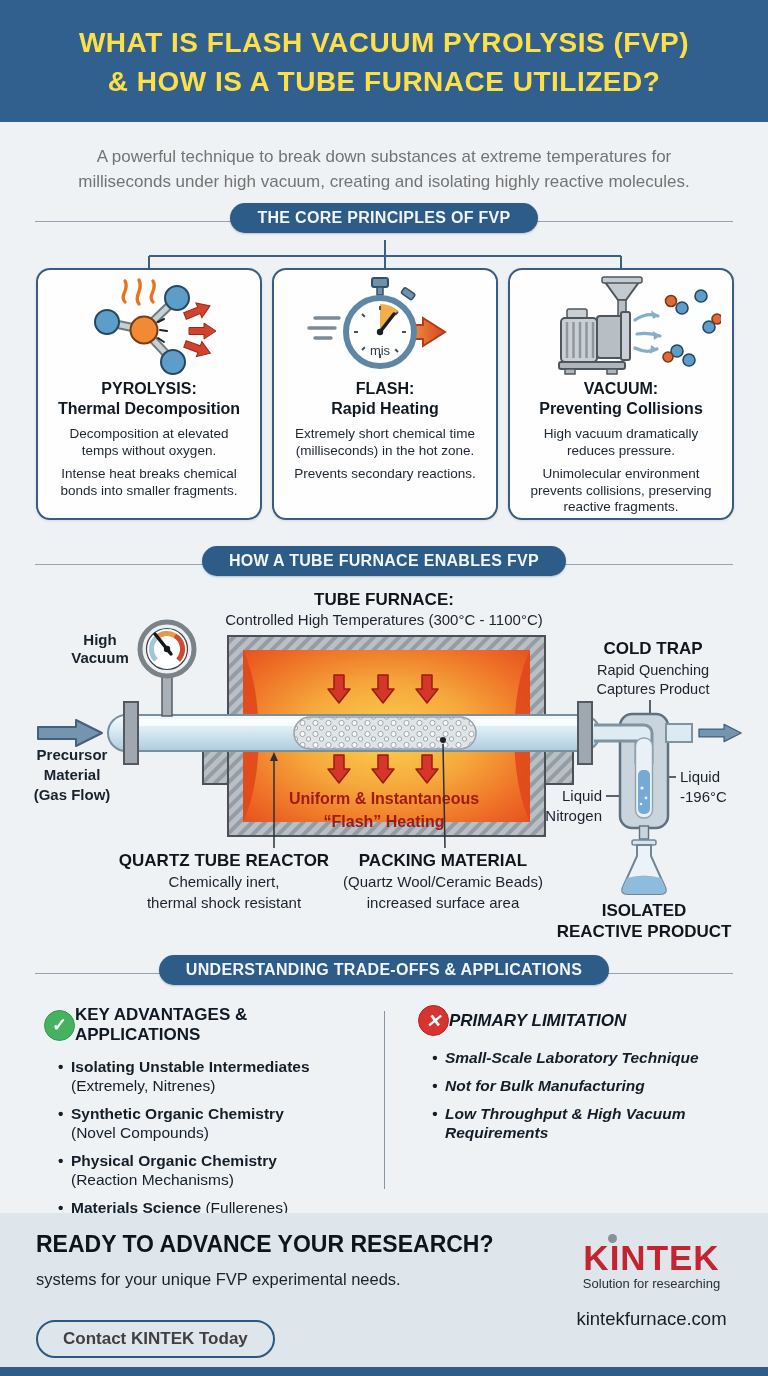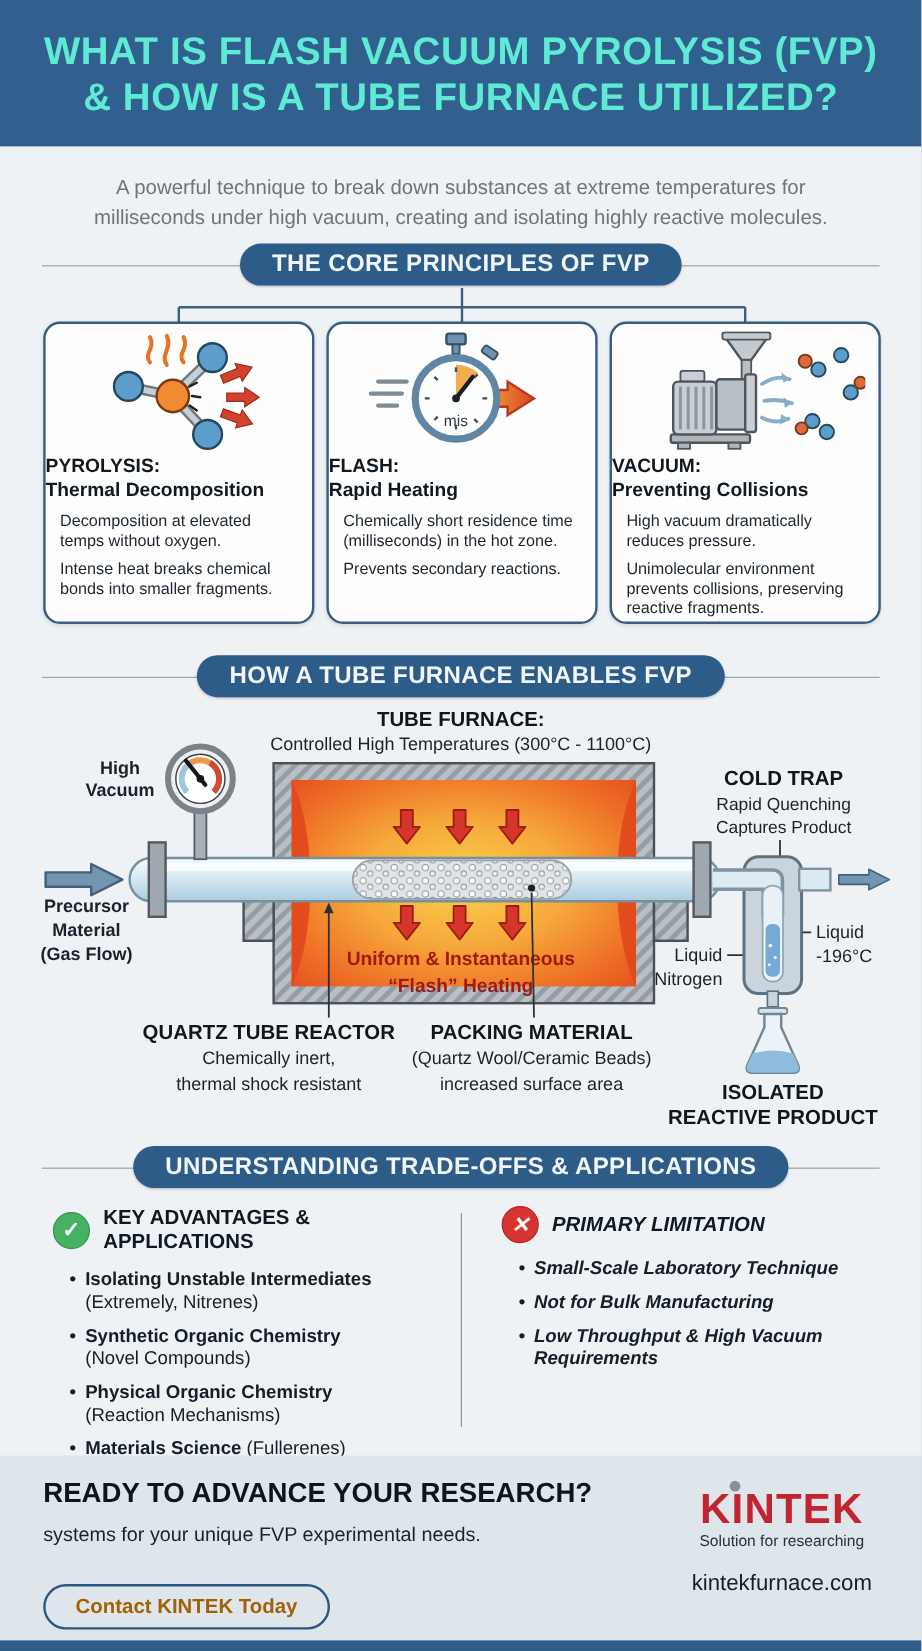--- a/index.html
+++ b/index.html
@@ -5,77 +5,77 @@
   html,body { margin:0; padding:0; background:#cfd6dd; }
   .canvas {
     position:relative; width:768px; height:1376px; margin:0 auto;
     background:#EFF2F5; overflow:hidden;
     font-family:"Liberation Sans", sans-serif; color:#18222C;
   }
   svg text { font-family:"Liberation Sans", sans-serif; }
 
   
   .header { position:absolute; top:0; left:0; width:768px; height:122px; background:#32608E; }
-  .header .t { text-align:center; color:#5eead4; font-weight:bold; font-size:32px; line-height:39px; letter-spacing:.5px; }
+  .header .t { text-align:center; color:#fde047; font-weight:bold; font-size:28px; line-height:39px; letter-spacing:.5px; }
   .header .t1 { padding-top:23px; }
 
   
   .intro { position:absolute; top:144px; left:0; width:768px; text-align:center;
            font-size:17px; line-height:25px; color:#737373; }
 
   
   .sec-head { position:absolute; left:0; width:768px; height:40px; }
   .sec-head .rule { position:absolute; left:35px; right:35px; top:18px; border-top:1.5px solid #96A3B1; }
   .sec-head .pill { position:relative; display:table; margin:0 auto; background:#2E5C88; color:#F2F6FA;
-                    border-radius:19px; padding:6px 27px; font-weight:bold; font-size:20px; letter-spacing:.3px;
+                    border-radius:19px; padding:6px 27px; font-weight:bold; font-size:16px; letter-spacing:.3px;
                     box-shadow:0 1px 2px rgba(20,40,60,.25); }
   .sec1 { top:203px; } .sec2 { top:546px; } .sec3 { top:955px; }
 
   
   .connectors { position:absolute; top:240px; left:0; }
 
   
   .cards { position:absolute; top:268px; left:36px; width:698px; display:flex; gap:10px; }
   .card { width:226px; height:252px; box-sizing:border-box; background:#FEFEFE; border:2px solid #3A5C7E;
-          border-radius:14px; padding-top:6px; box-shadow:0 1px 3px rgba(30,50,70,.12); }
+          border-radius:14px; text-align:center; padding-top:6px; box-shadow:0 1px 3px rgba(30,50,70,.12); }
   .card-icon { width:200px; height:100px; display:block; margin:0 auto; }
   .card-title { font-weight:bold; font-size:16px; line-height:20px; color:#101820; margin-top:3px; }
   .card-p { font-size:13.5px; line-height:16.5px; color:#1C2530; margin:7px 12px 0 12px; }
 
   
   .diagram { position:absolute; top:588px; left:0; }
 
   
   .to { position:absolute; top:1005px; left:0; width:768px; height:195px; }
   .to-div { position:absolute; left:384px; top:6px; height:178px; border-left:1.5px solid #8795A4; }
   .to-col { position:absolute; top:0; }
   .to-col.adv { left:44px; width:325px; }
   .to-col.lim { left:418px; width:305px;font-style:italic; }
-  .to-head { display:flex; align-items:center; gap:11px; margin-bottom:12px; }
+  .to-head { display:flex; align-items:center; margin-bottom:12px; }
   .to-badge { width:31px; height:31px; border-radius:50%; flex:0 0 31px; display:flex; align-items:center;
               justify-content:center; color:#fff; font-size:18px; font-weight:bold; }
   .badge-green { background:#45B161; border:1.5px solid #2F9B4F; box-sizing:border-box; }
   .badge-red   { background:#D63431; border:1.5px solid #B52521; box-sizing:border-box; }
   .badge-green::before { content:"✓"; } .badge-red::before { content:"✕"; }
   .to-title { font-weight:bold; font-size:17px; color:#0F1924; }
   .to-list { margin:0; padding:0 0 0 27px; list-style:none; }
   .to-item { position:relative; margin-bottom:9px; font-size:15.5px; line-height:19px; color:#141E28; }
   .to-item::before { content:"•"; position:absolute; left:-13px; top:0; font-weight:bold; }
   .b-main { font-weight:bold; }
   .b-sub  { font-weight:normal; }
   .b-sub.block { display:block; }
   .to-item.bold { font-weight:bold; max-width:282px; }
 
   
   .footer { position:absolute; top:1213px; left:0; width:768px; height:156px; background:#DEE5EB; }
   .f-h   { position:absolute; left:36px; top:18px; font-size:23px; font-weight:bold; color:#0E141B; }
   .f-p   { position:absolute; left:36px; top:55px; font-size:16.5px; line-height:23px; color:#1B2229; }
   .f-btn { position:absolute; left:36px; top:107px; background:transparent; border:2.5px solid #2C5880;
            border-radius:20px; padding:7px 25px; font-family:"Liberation Sans",sans-serif;
-           font-size:17px; font-weight:bold; color:#a16207; cursor:pointer; }
+           font-size:17px; font-weight:bold; color:#404040; cursor:pointer; }
   .f-logo-wrap { position:absolute; right:24px; top:28px; width:185px; text-align:center; }
   .f-logo { position:relative; display:inline-block; font-size:35px; line-height:34px; font-weight:bold;
             color:#C32430; letter-spacing:1px;text-align:right; }
   .f-dot  { position:absolute; left:25px; top:-7px; width:9px; height:9px; border-radius:50%; background:#8A9096; }
   .f-tag  { font-size:13px; color:#2A3036; margin-top:1px; }
   .f-site { font-size:18.5px; color:#171E26; margin-top:17px; }
   .bottombar { position:absolute; top:1367px; left:0; width:768px; height:9px; background:#2F5C88; }
 </style>
 </head>
 <body>
@@ -166,21 +166,21 @@
           <path d="M95,30 V34 M95,78 V82 M69,56 H73 M117,56 H121 M77,38 l2.8,2.8 M110.2,73.2 l2.8,2.8 M77,74 l2.8,-2.8 M110.2,38.8 l2.8,-2.8"></path>
         </g>
         <line x1="95" y1="56" x2="109" y2="38" stroke="#17202A" stroke-width="3.5" stroke-linecap="round"></line>
         <circle cx="95" cy="56" r="3.2" fill="#17202A"></circle>
         <text x="95" y="79" font-size="13" text-anchor="middle" fill="#333A41">mis</text>
       </svg>
       <div class="card-title">
         <div>FLASH:</div>
         <div>Rapid Heating</div>
       </div>
-      <div class="card-p">Chemically short residence time (milliseconds) in the hot zone.</div>
+      <div class="card-p">Extremely short chemical time (milliseconds) in the hot zone.</div>
       <div class="card-p">Prevents secondary reactions.</div>
     </div>
 
     <div class="card">
       <svg class="card-icon" viewBox="0 0 200 100">
         <rect x="38" y="86" width="66" height="7" rx="2" fill="#AEB6BC" stroke="#4E565C" stroke-width="2"></rect>
         <rect x="44" y="93" width="10" height="5" fill="#AEB6BC" stroke="#4E565C" stroke-width="1.5"></rect>
         <rect x="86" y="93" width="10" height="5" fill="#AEB6BC" stroke="#4E565C" stroke-width="1.5"></rect>
         <rect x="46" y="33" width="20" height="9" rx="2" fill="#C9CFD4" stroke="#4E565C" stroke-width="1.5"></rect>
         <rect x="40" y="42" width="36" height="44" rx="4" fill="#C9CFD4" stroke="#4E565C" stroke-width="2"></rect>

